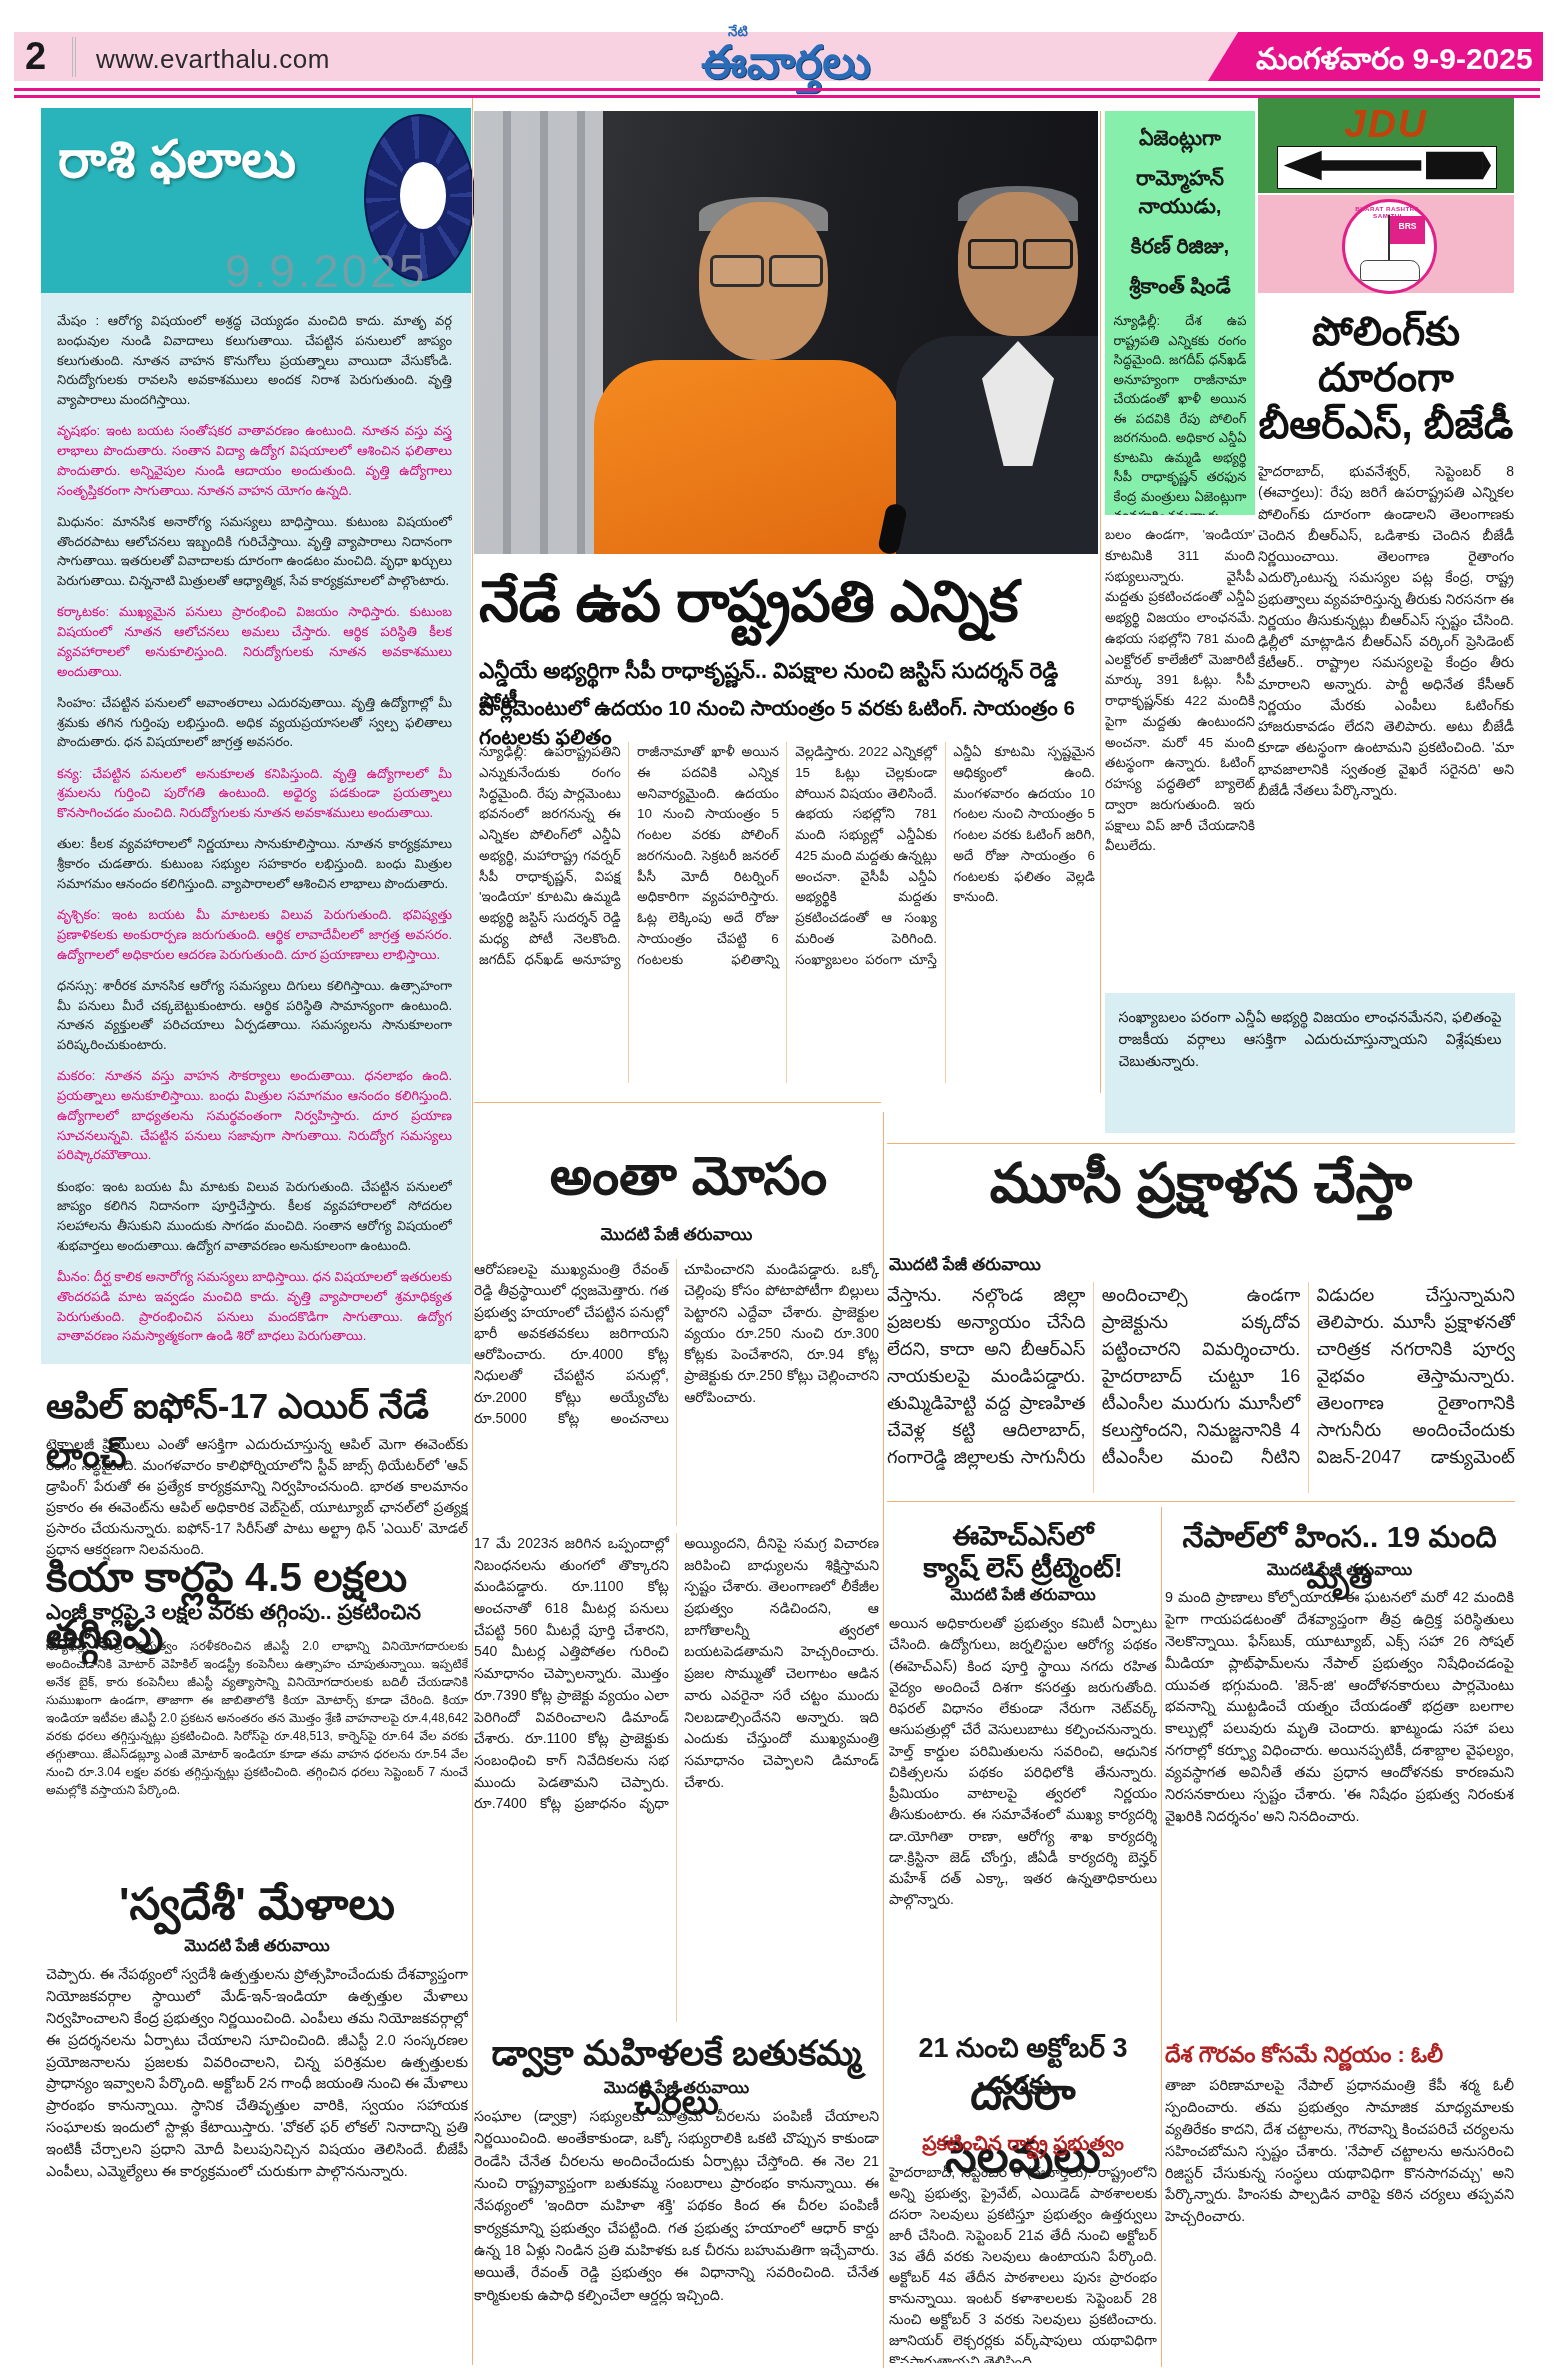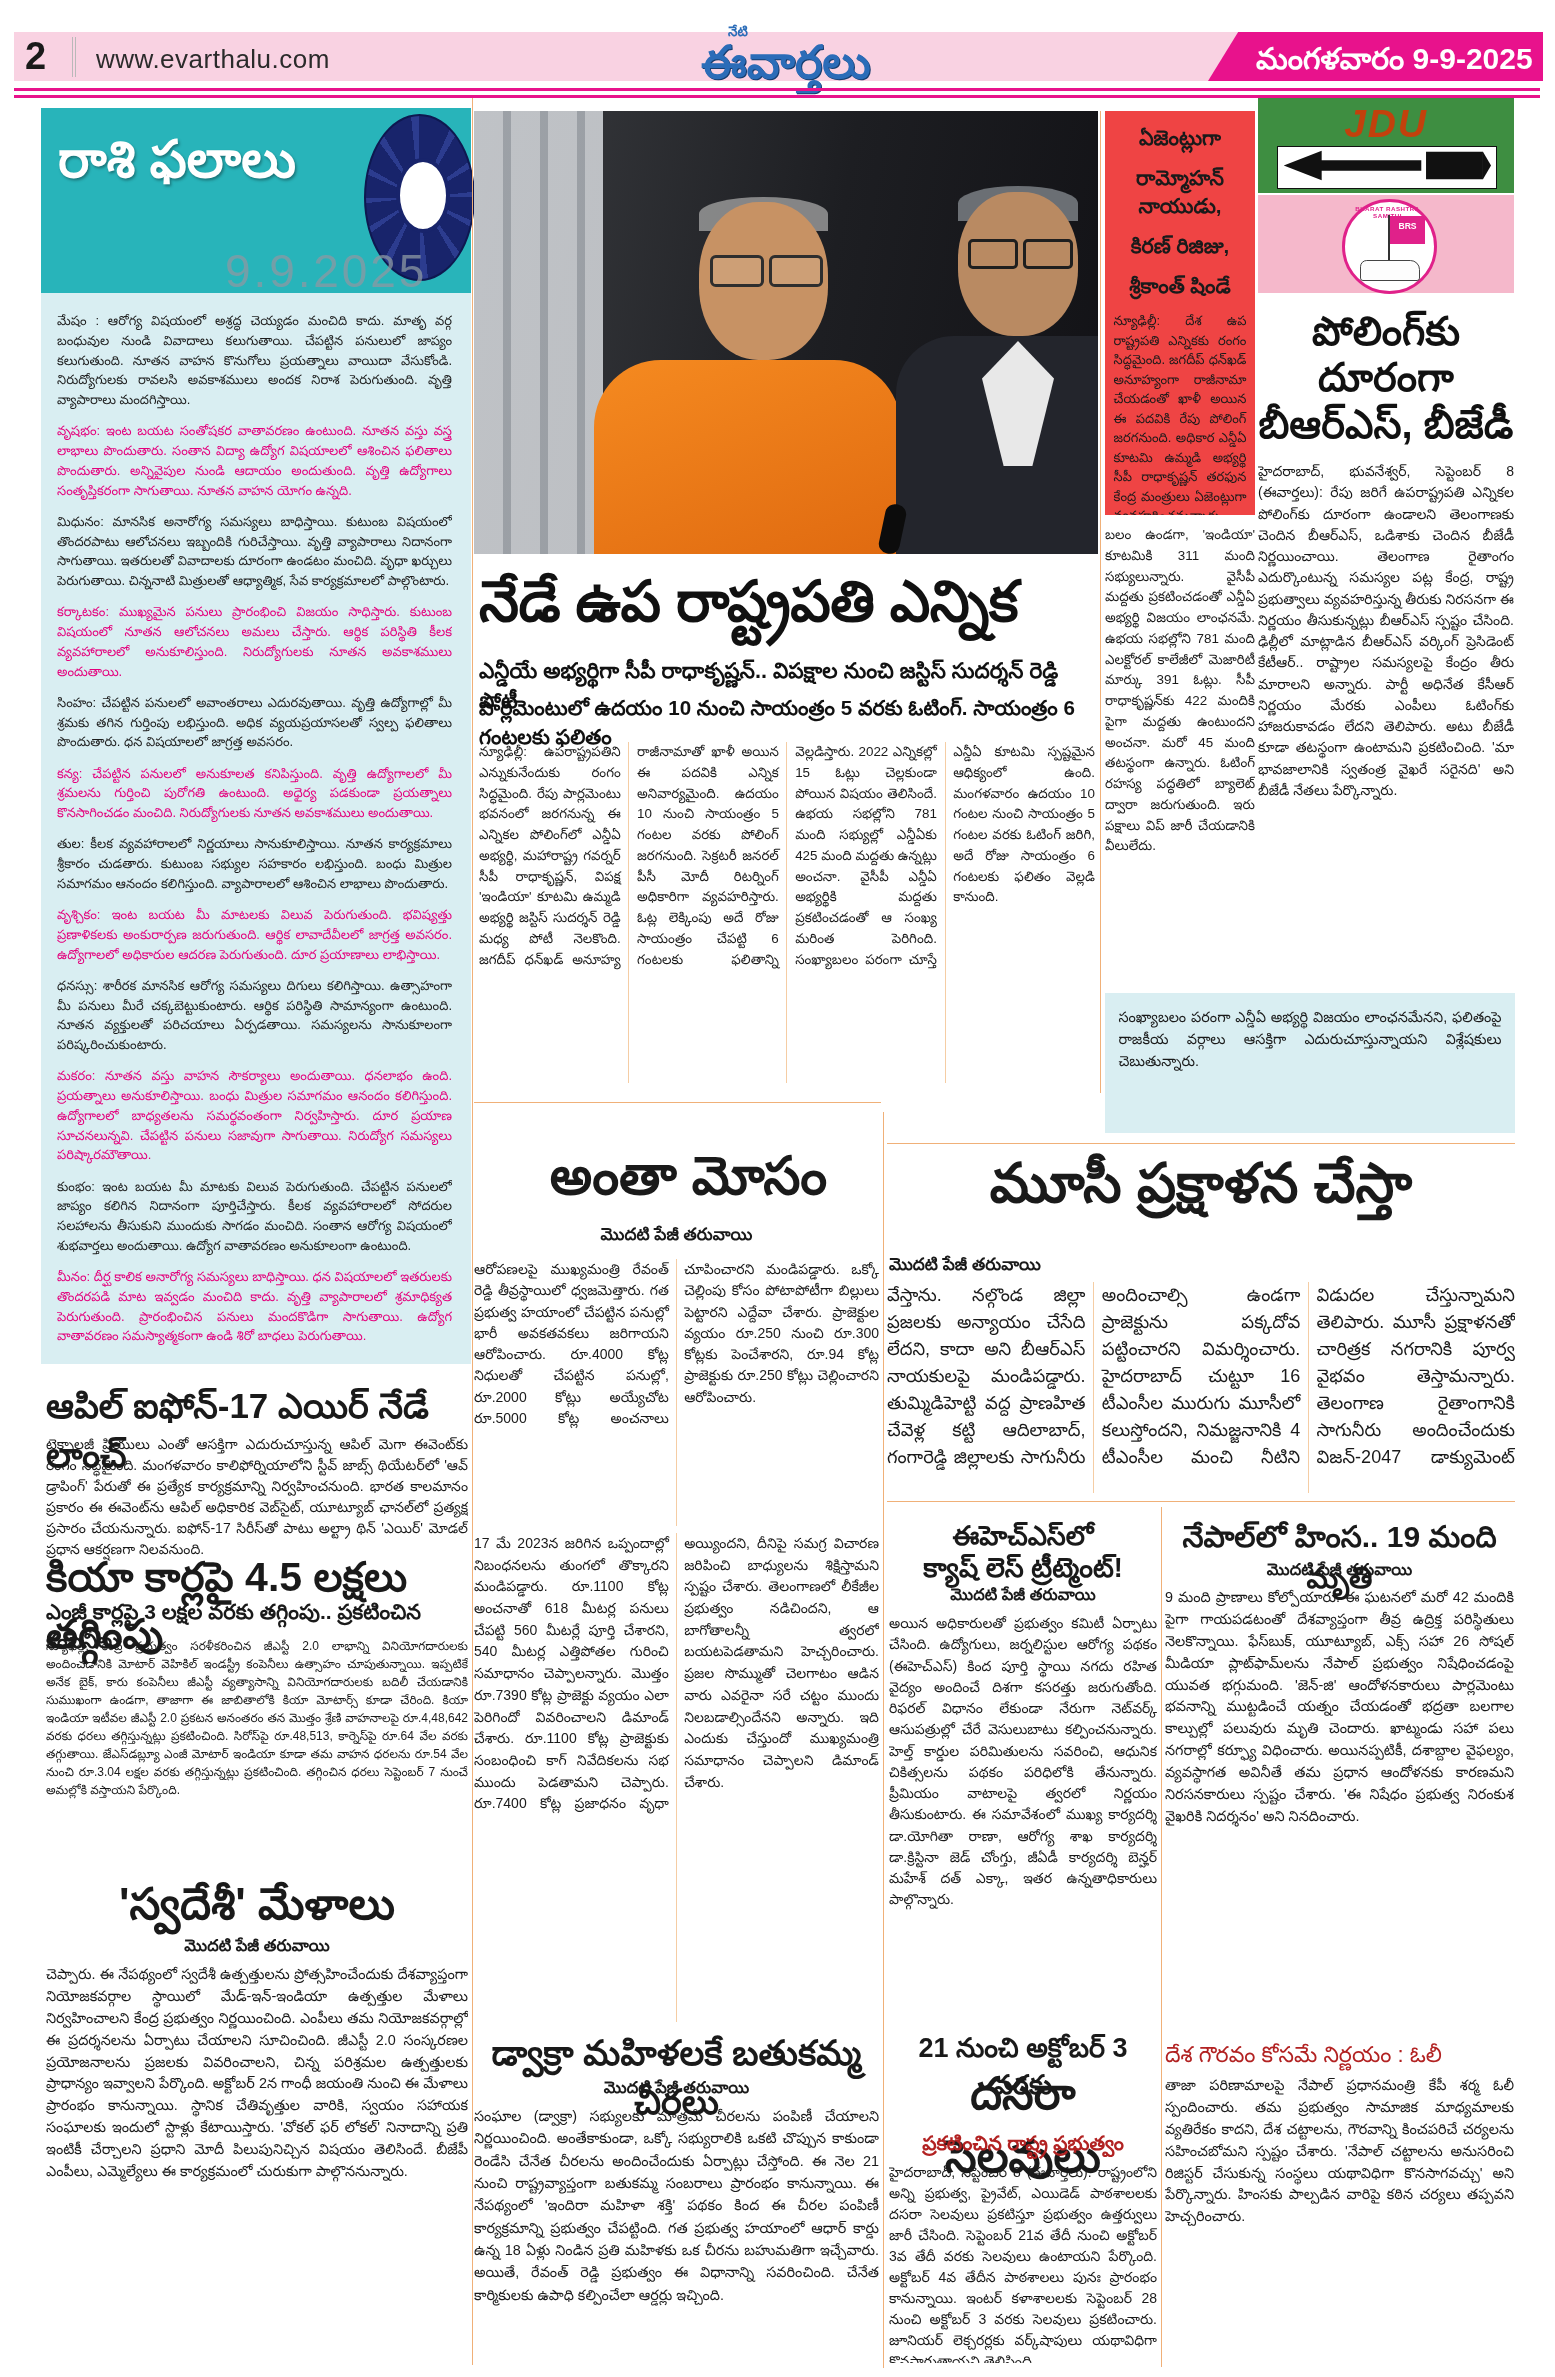--- a/index.html
+++ b/index.html
@@ -51,21 +51,21 @@
   .m2-glass2{left:549px;top:128px;width:44px;height:24px;border:3.8px solid #1f1f1f;border-radius:4.8px;}
   .mic{left:408px;top:393px;width:21px;height:50px;background:#0c0c0c;border-radius:9.6px;transform:rotate(12deg);}
   
   .lead-hl{left:479px;top:568px;width:616px;font-size:57px;font-weight:900;letter-spacing:-0.5px;color:#111;}
   .lead-d1{left:479px;top:658px;width:616px;font-size:21.6px;font-weight:800;color:#111;}
   .lead-d2{left:479px;top:696px;width:616px;font-size:20.6px;font-weight:800;color:#111;}
   .lead-body{left:479px;top:742px;width:616px;height:341px;overflow:hidden;
              column-count:4;column-gap:16.3px;column-rule:1px solid #f5cda4;
              font-size:13.4px;line-height:1.55;text-align:justify;}
   
-  .agents{left:1105px;top:111px;width:150px;height:404px;background:#ef4444;overflow:hidden;}
+  .agents{left:1105px;top:111px;width:150px;height:404px;background:#86efac;overflow:hidden;}
   .agents .h1{margin:12.5px 4.8px 0;font-size:20.6px;font-weight:800;text-align:center;line-height:1.35;}
   .agents .bd{margin:11.5px 8.6px 0;font-size:13px;line-height:1.5;text-align:justify;}
   .lead-right{left:1105px;top:525px;width:150px;height:561px;overflow:hidden;font-size:13.4px;line-height:1.55;text-align:justify;}
   
   .jdu{left:1258px;top:98px;width:256px;height:95px;background:#3e8e41;}
   .jdu-label{left:1258px;top:102px;width:256px;text-align:center;font-size:39px;font-weight:900;color:#c2410c;font-style:italic;letter-spacing:1.9px;}
   .jdu-arrowbox{left:1277px;top:146px;width:218px;height:41px;background:#ffffff;border:1.9px solid #111;}
   .brs{left:1258px;top:195px;width:256px;height:98px;background:#f5b8cb;}
   .brs-circle{left:1342px;top:199px;width:89px;height:89px;border-radius:50%;background:#ffffff;border:3.8px solid #e0218a;overflow:hidden;}
   .brs-ring{left:1347px;top:205px;width:81px;text-align:center;font-size:6.2px;font-weight:700;color:#e0218a;letter-spacing:0.5px;}
@@ -95,21 +95,21 @@
   .ehs-tag{left:889px;top:1585px;width:268px;text-align:center;font-size:16.3px;font-weight:800;}
   .ehs-body{left:889px;top:1613px;width:268px;height:408px;overflow:hidden;font-size:14px;line-height:1.52;text-align:justify;}
   .das-kick{left:889px;top:2033px;width:268px;text-align:center;font-size:27px;font-weight:900;}
   .das-hl{left:889px;top:2068px;width:268px;text-align:center;font-size:45px;font-weight:900;}
   .das-deck{left:889px;top:2132px;width:268px;text-align:center;font-size:20px;font-weight:800;color:#b22222;}
   .das-body{left:889px;top:2162px;width:268px;height:201px;overflow:hidden;font-size:14px;line-height:1.5;text-align:justify;}
   
   .nep-hl{left:1165px;top:1520px;width:349px;text-align:center;font-size:30px;font-weight:900;}
   .nep-tag{left:1165px;top:1560px;width:349px;text-align:center;font-size:16.3px;font-weight:800;}
   .nep-body{left:1165px;top:1587px;width:349px;height:449px;overflow:hidden;font-size:14.4px;line-height:1.52;text-align:justify;}
-  .nep-sub{left:1165px;top:2042px;width:349px;font-size:22px;font-weight:400;color:#b22222;}
+  .nep-sub{left:1165px;top:2042px;width:349px;font-size:22px;font-weight:700;color:#b22222;}
   .nep-sub-body{left:1165px;top:2075px;width:349px;height:288px;overflow:hidden;font-size:14.4px;line-height:1.52;text-align:justify;}
   
   .iph-hl{left:46px;top:1386px;width:422px;font-size:35px;font-weight:700;}
   .iph-body{left:46px;top:1434px;width:422px;height:144px;overflow:hidden;font-size:14px;line-height:1.5;text-align:justify;}
   .kia-hl{left:46px;top:1539px;width:422px;text-align:left;font-size:41px;font-weight:900;margin-top:15px;}
   .kia-deck{left:46px;top:1600px;width:422px;font-size:21px;font-weight:800;}
   .kia-body{left:46px;top:1637px;width:422px;height:225px;overflow:hidden;font-size:12px;line-height:1.5;text-align:justify;}
   .swa-hl{left:46px;top:1879px;width:422px;text-align:center;font-size:44px;font-weight:900;}
   .swa-tag{left:46px;top:1936px;width:422px;text-align:center;font-size:16.3px;font-weight:800;}
   .swa-body{left:46px;top:1964px;width:422px;height:401px;overflow:hidden;font-size:14.4px;line-height:1.52;text-align:justify;}

